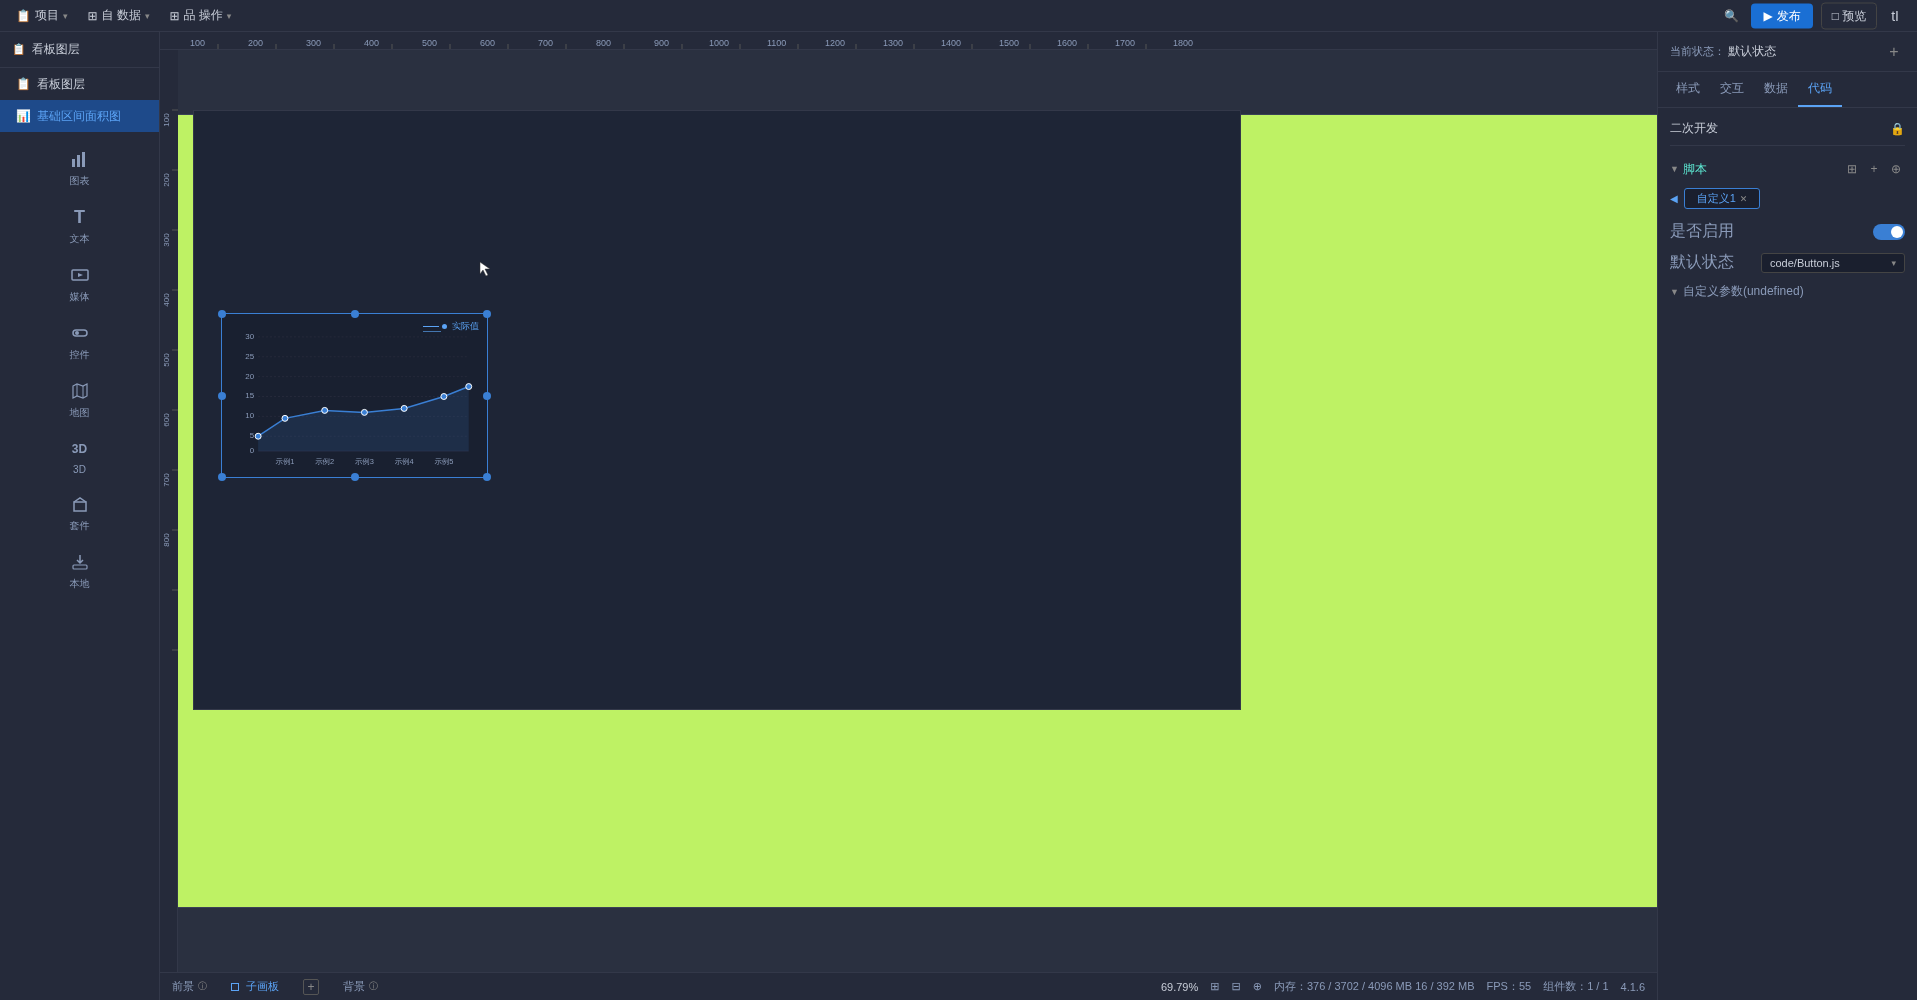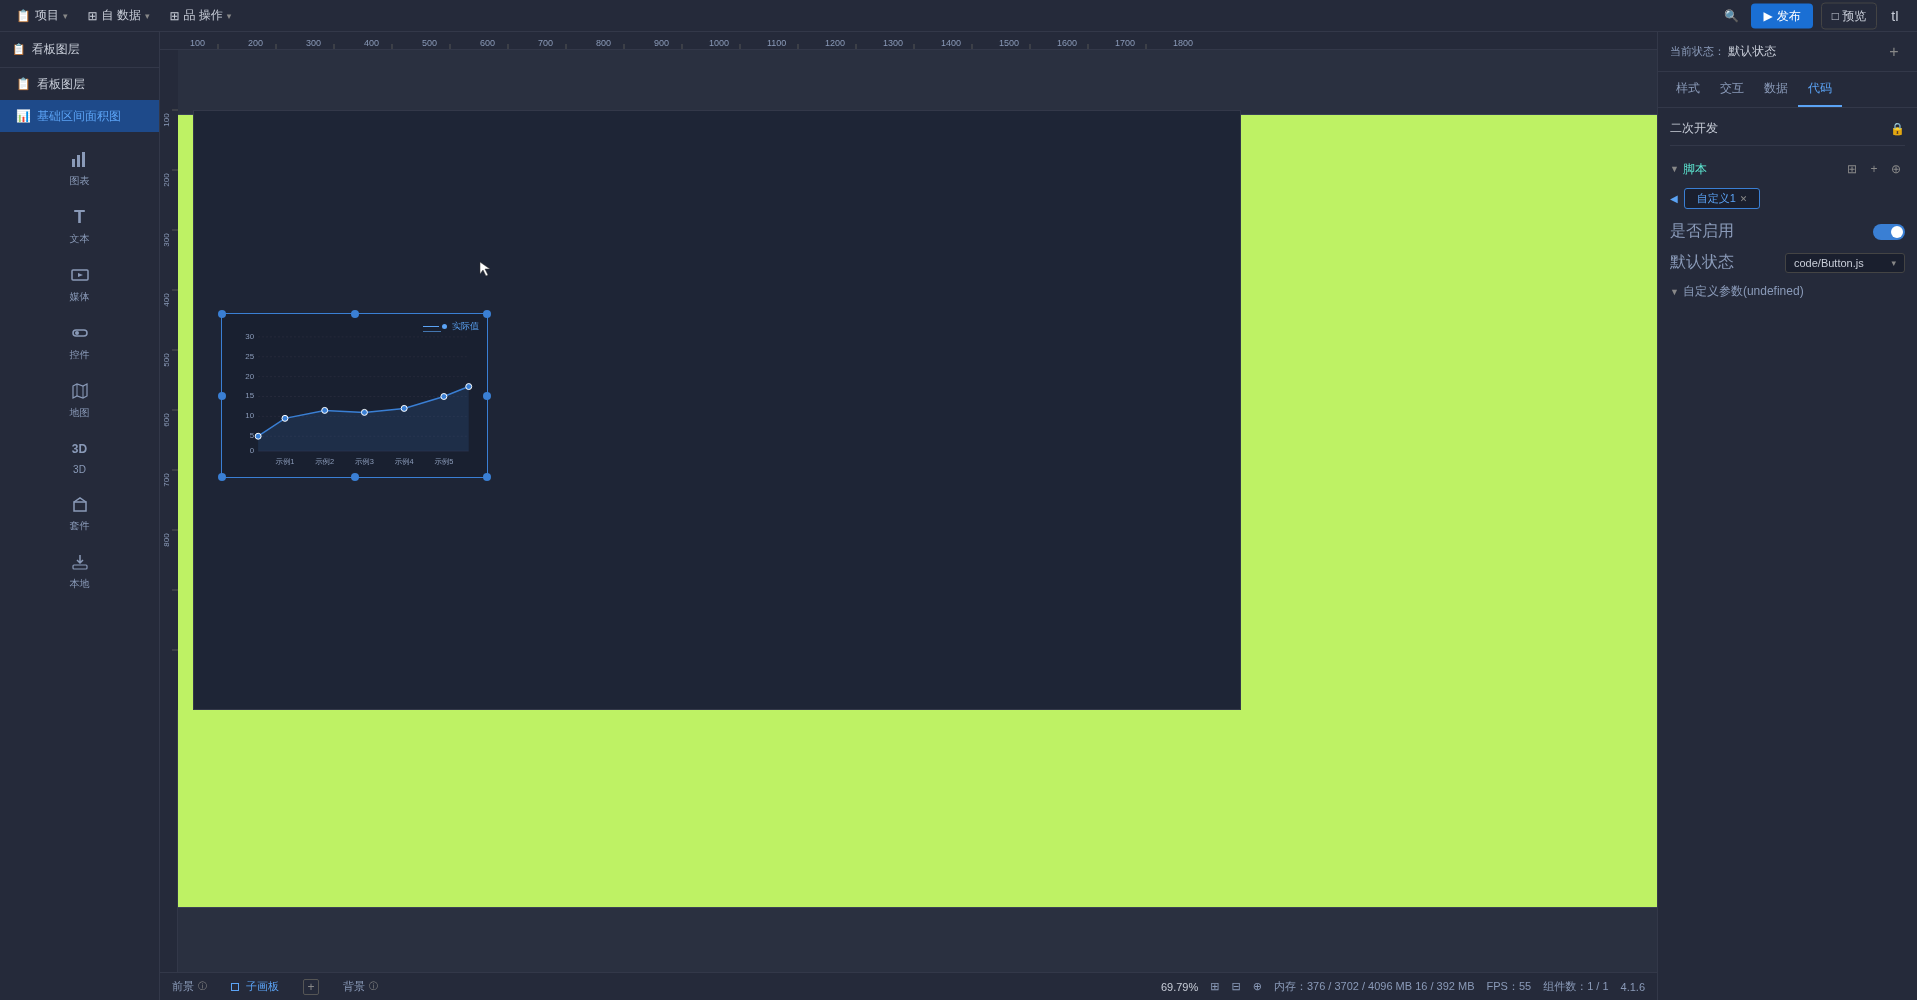--- a/index.html
+++ b/index.html
@@ -386,21 +386,21 @@
       justify-content: space-between;
       margin-bottom: 10px;
     }
     .file-select {
       background: #1a1f2e;
       border: 1px solid #444;
       border-radius: 3px;
       color: #c8cdd8;
       font-size: 11px;
       padding: 3px 8px;
-      width: 120px;
+      width: 144px;
       display: flex; align-items: center; justify-content: space-between;
     }
     .file-select-arrow { color: #888; font-size: 9px; }
 
     .custom-settings-row {
       display: flex;
       align-items: center;
       gap: 4px;
       cursor: pointer;
       color: #8a9ab8;

